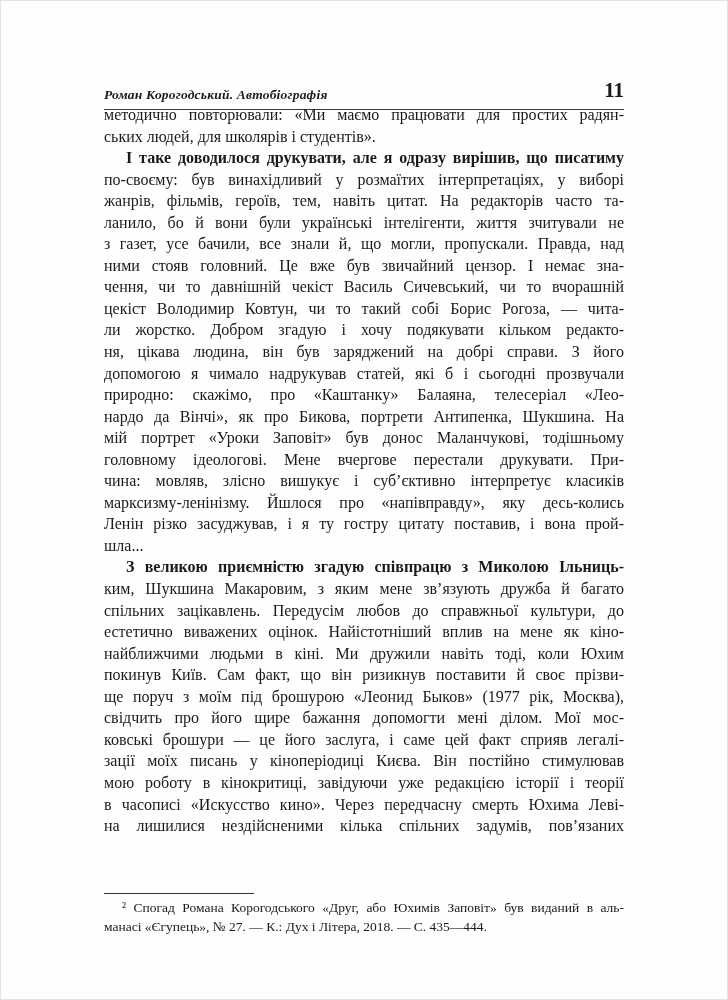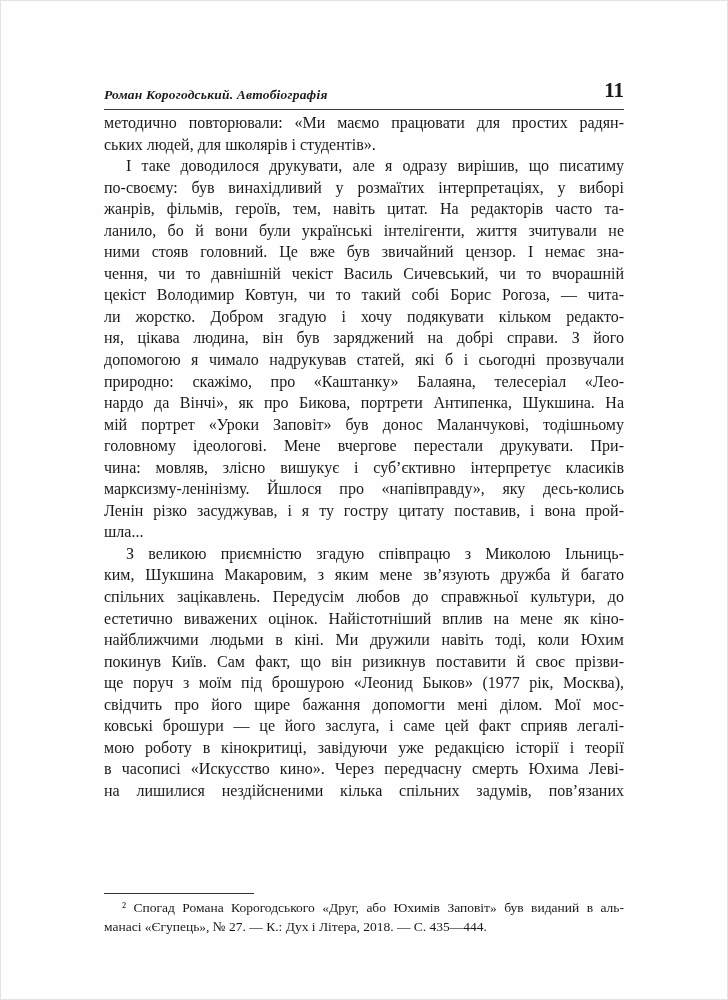--- a/index.html
+++ b/index.html
@@ -30,32 +30,32 @@
     font-weight: bold;
     font-size: 13.5px;
     letter-spacing: 0.2px;
   }
   .page-number {
     font-weight: bold;
     font-size: 21px;
   }
   .body-text {
     position: absolute;
-    top: 112px;
+    top: 104px;
     left: 104px;
     width: 520px;
   }
   .line {
     font-size: 16px;
     line-height: 21.55px;
     text-align: justify;
     text-align-last: justify;
     white-space: normal;
   }
-  .line.indent { text-indent: 22px; }
+  .line.indent { text-indent: 22px; font-weight: bold; }
   .line.para-end { text-align-last: left; }
   .footnote-sep {
     position: absolute;
     top: 893px;
     left: 104px;
     width: 150px;
     border-top: 1px solid #333;
   }
   .footnote-text {
     position: absolute;
@@ -84,20 +84,21 @@
   <div class="body-text">
       <div class="paragraph">
         <div class="line">методично повторювали: «Ми маємо працювати для простих радян-</div>
         <div class="line para-end">ських людей, для школярів і студентів».</div>
       </div>
       <div class="paragraph">
         <div class="line indent">І таке доводилося друкувати, але я одразу вирішив, що писатиму</div>
         <div class="line">по-своєму: був винахідливий у розмаїтих інтерпретаціях, у виборі</div>
         <div class="line">жанрів, фільмів, героїв, тем, навіть цитат. На редакторів часто та-</div>
         <div class="line">ланило, бо й вони були українські інтелігенти, життя зчитували не</div>
+        <div class="line">з газет, усе бачили, все знали й, що могли, пропускали. Правда, над</div>
         <div class="line">ними стояв головний. Це вже був звичайний цензор. І немає зна-</div>
         <div class="line">чення, чи то давнішній чекіст Василь Сичевський, чи то вчорашній</div>
         <div class="line">цекіст Володимир Ковтун, чи то такий собі Борис Рогоза, — чита-</div>
         <div class="line">ли жорстко. Добром згадую і хочу подякувати кільком редакто-</div>
         <div class="line">ня, цікава людина, він був заряджений на добрі справи. З його</div>
         <div class="line">допомогою я чимало надрукував статей, які б і сьогодні прозвучали</div>
         <div class="line">природно: скажімо, про «Каштанку» Балаяна, телесеріал «Лео-</div>
         <div class="line">нардо да Вінчі», як про Бикова, портрети Антипенка, Шукшина. На</div>
         <div class="line">мій портрет «Уроки Заповіт» був донос Маланчукові, тодішньому</div>
         <div class="line">головному ідеологові. Мене вчергове перестали друкувати. При-</div>
@@ -109,20 +110,21 @@
       <div class="paragraph">
         <div class="line indent">З великою приємністю згадую співпрацю з Миколою Ільниць-</div>
         <div class="line">ким, Шукшина Макаровим, з яким мене зв’язують дружба й багато</div>
         <div class="line">спільних зацікавлень. Передусім любов до справжньої культури, до</div>
         <div class="line">естетично виважених оцінок. Найістотніший вплив на мене як кіно-</div>
         <div class="line">найближчими людьми в кіні. Ми дружили навіть тоді, коли Юхим</div>
         <div class="line">покинув Київ. Сам факт, що він ризикнув поставити й своє прізви-</div>
         <div class="line">ще поруч з моїм під брошурою «Леонид Быков» (1977 рік, Москва),</div>
         <div class="line">свідчить про його щире бажання допомогти мені ділом. Мої мос-</div>
         <div class="line">ковські брошури — це його заслуга, і саме цей факт сприяв легалі-</div>
+        <div class="line">зації моїх писань у кіноперіодиці Києва. Він постійно стимулював</div>
         <div class="line">мою роботу в кінокритиці, завідуючи уже редакцією історії і теорії</div>
         <div class="line">в часописі «Искусство кино». Через передчасну смерть Юхима Леві-</div>
         <div class="line">на лишилися нездійсненими кілька спільних задумів, пов’язаних</div>
       </div>
     </div>
 
   <div class="footnote-sep"></div>
 
   <div class="footnote-text">
       <div class="fn-line indent">² Спогад Романа Корогодського «Друг, або Юхимів Заповіт» був виданий в аль-</div>

